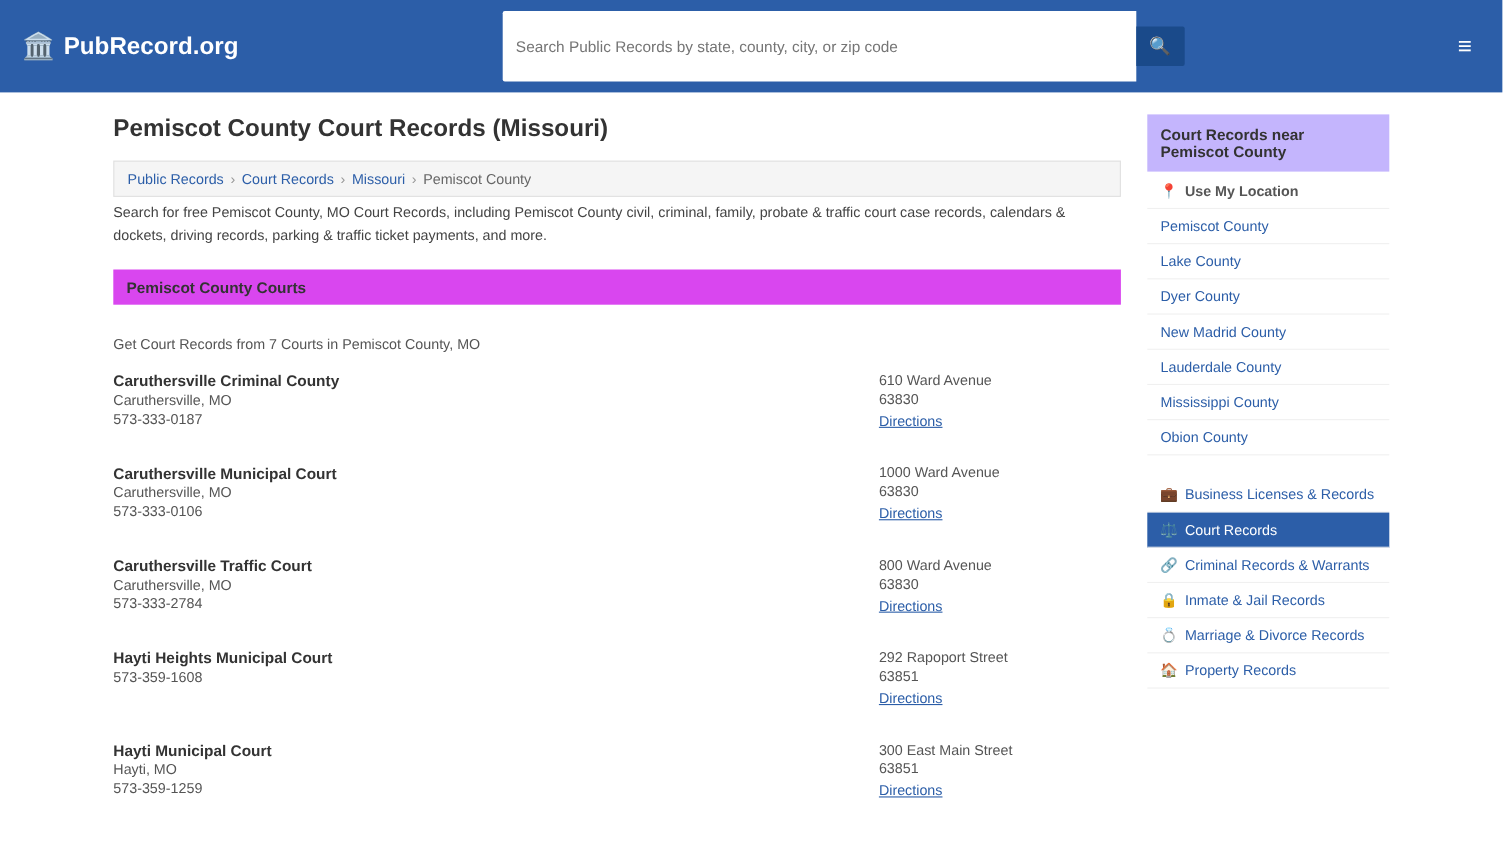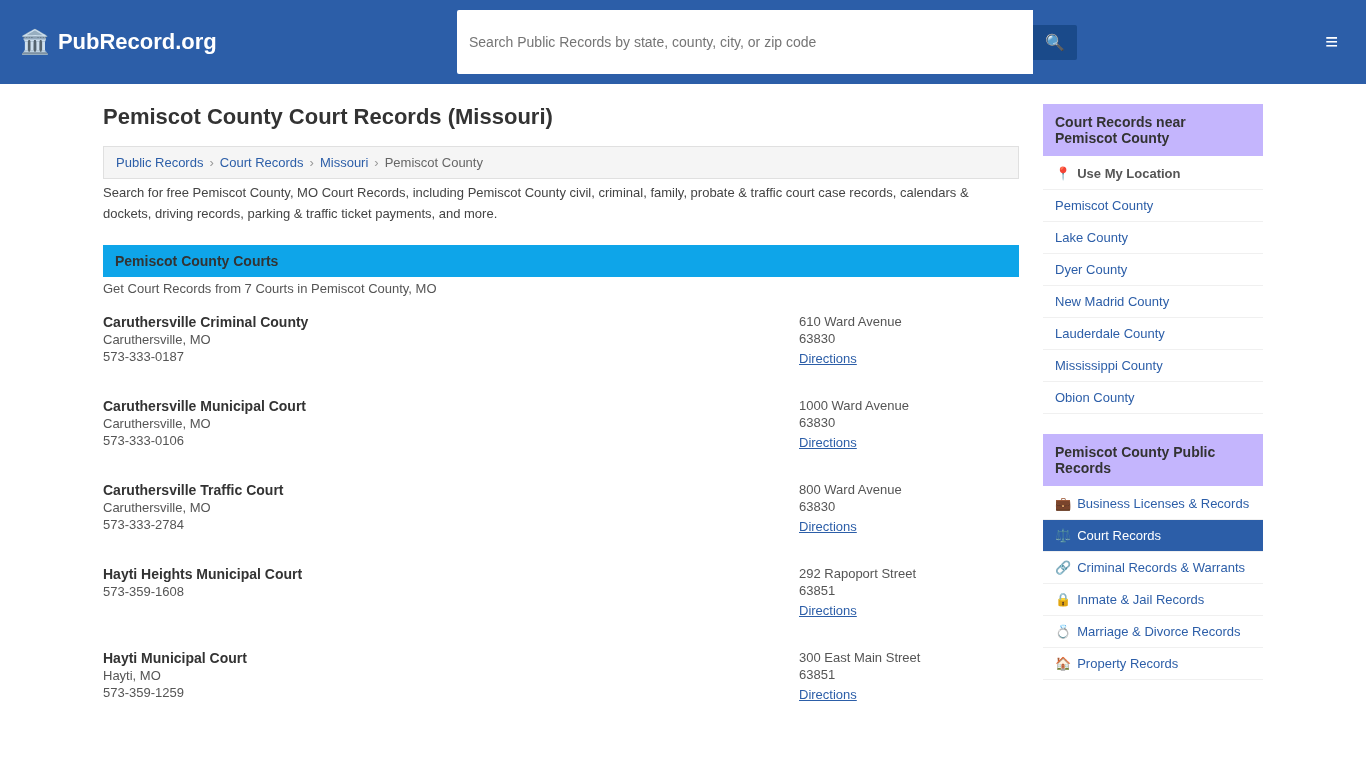--- a/index.html
+++ b/index.html
@@ -100,25 +100,25 @@
     
     .description {
       font-size: 13px;
       color: #444;
       line-height: 1.6;
       margin-bottom: 20px;
     }
 
     
     .section-header {
-      background: #0ea5e9;
+      background: #d946ef;
       padding: 8px 12px;
       font-weight: bold;
       font-size: 14px;
-      margin-bottom: 4px;
+      margin-bottom: 28px;
     }
     .section-subtext {
       font-size: 13px;
       color: #555;
       margin-bottom: 18px;
     }
 
     
     .court-entry {
       display: flex;
@@ -335,23 +335,20 @@
           <a href="#">Lauderdale County</a>
         </li>
       <li>
           <a href="#">Mississippi County</a>
         </li>
       <li>
           <a href="#">Obion County</a>
         </li>
     </ul>
 
-    <div class="sidebar-section-header">
-      <span>Pemiscot County Public Records</span>
-    </div>
     <ul class="sidebar-list" id="public-records-list">
         <li>
       <span class="sidebar-icon">💼</span>
       <a href="#">Business Licenses &amp; Records</a>
     </li>
         <li class="active">
       <span class="sidebar-icon">⚖️</span>
       <a href="#">Court Records</a>
     </li>
         <li>

